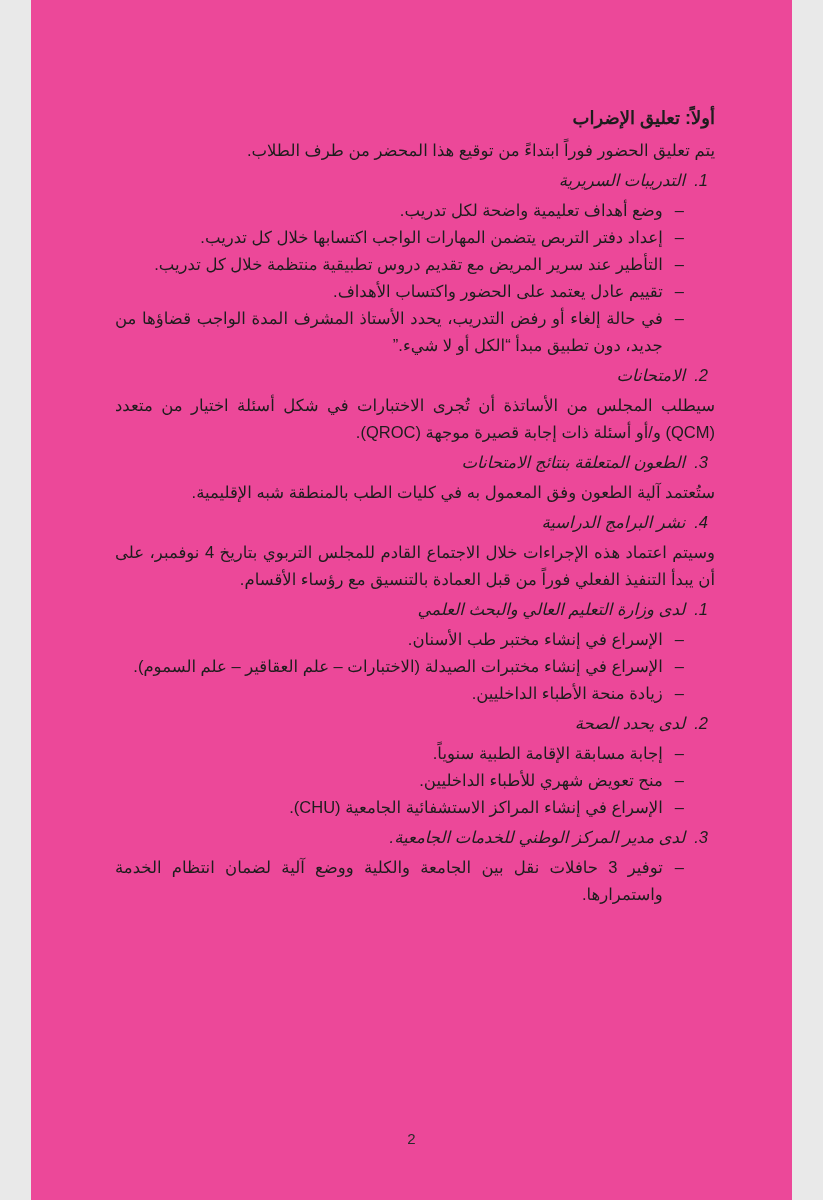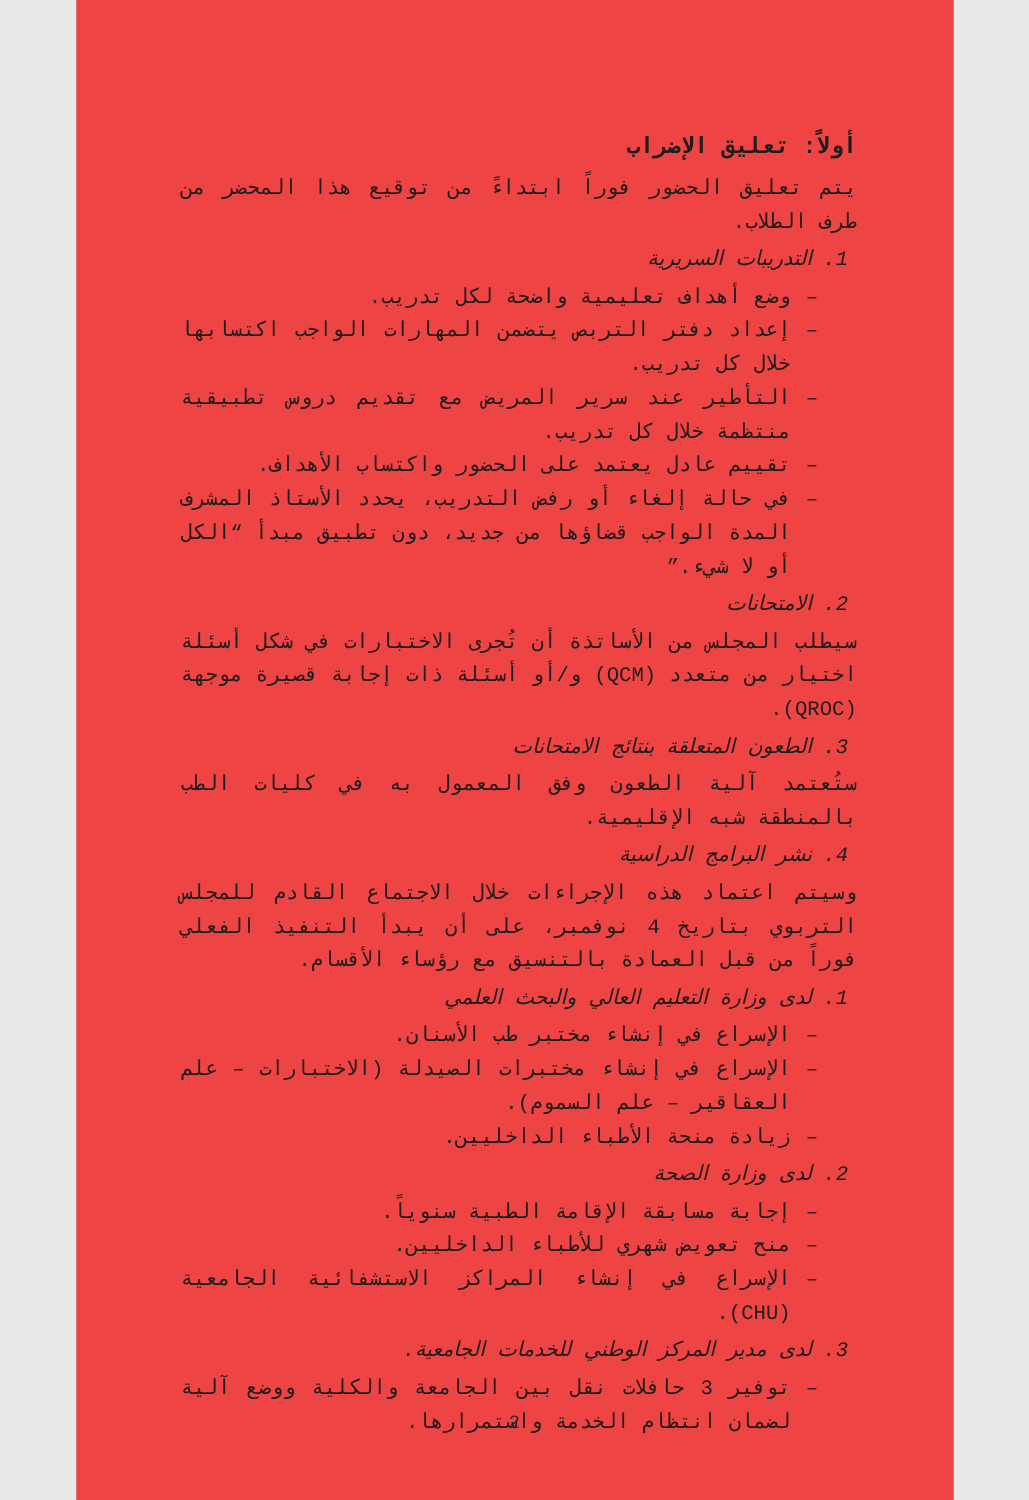--- a/index.html
+++ b/index.html
@@ -2,26 +2,26 @@
 <html><head>
 <meta charset="utf-8">
 <style>
   html, body {
     margin: 0;
     padding: 0;
     background: #e9e9e9;
   }
   .page {
     position: relative;
-    width: 702px;
+    width: 761px;
     height: 1200px;
     margin: 0 auto;
-    background: #ef4444;
+    background: #ec4899;
     direction: rtl;
-    font-family: Liberation Mono, monospace;
+    font-family: Liberation Sans, sans-serif;
     color: #1d1d1d;
     overflow: hidden;
   }
   .content {
     position: absolute;
     top: 96px;
     right: 77px;
     left: 84px;
   }
   .heading {
@@ -146,21 +146,21 @@
       <span class="dash">–</span>
       <span class="dtext">الإسراع في إنشاء مختبرات الصيدلة (الاختبارات – علم العقاقير – علم السموم).</span>
     </div>
     <div class="dash-item">
       <span class="dash">–</span>
       <span class="dtext">زيادة منحة الأطباء الداخليين.</span>
     </div>
 
     <div class="num-item">
       <span class="num">2.</span>
-      <span class="ntext">لدى وزارة الصحة</span>
+      <span class="ntext">لدى يحدد الصحة</span>
     </div>
 
     <div class="dash-item">
       <span class="dash">–</span>
       <span class="dtext">إجابة مسابقة الإقامة الطبية سنوياً.</span>
     </div>
     <div class="dash-item">
       <span class="dash">–</span>
       <span class="dtext">منح تعويض شهري للأطباء الداخليين.</span>
     </div>

